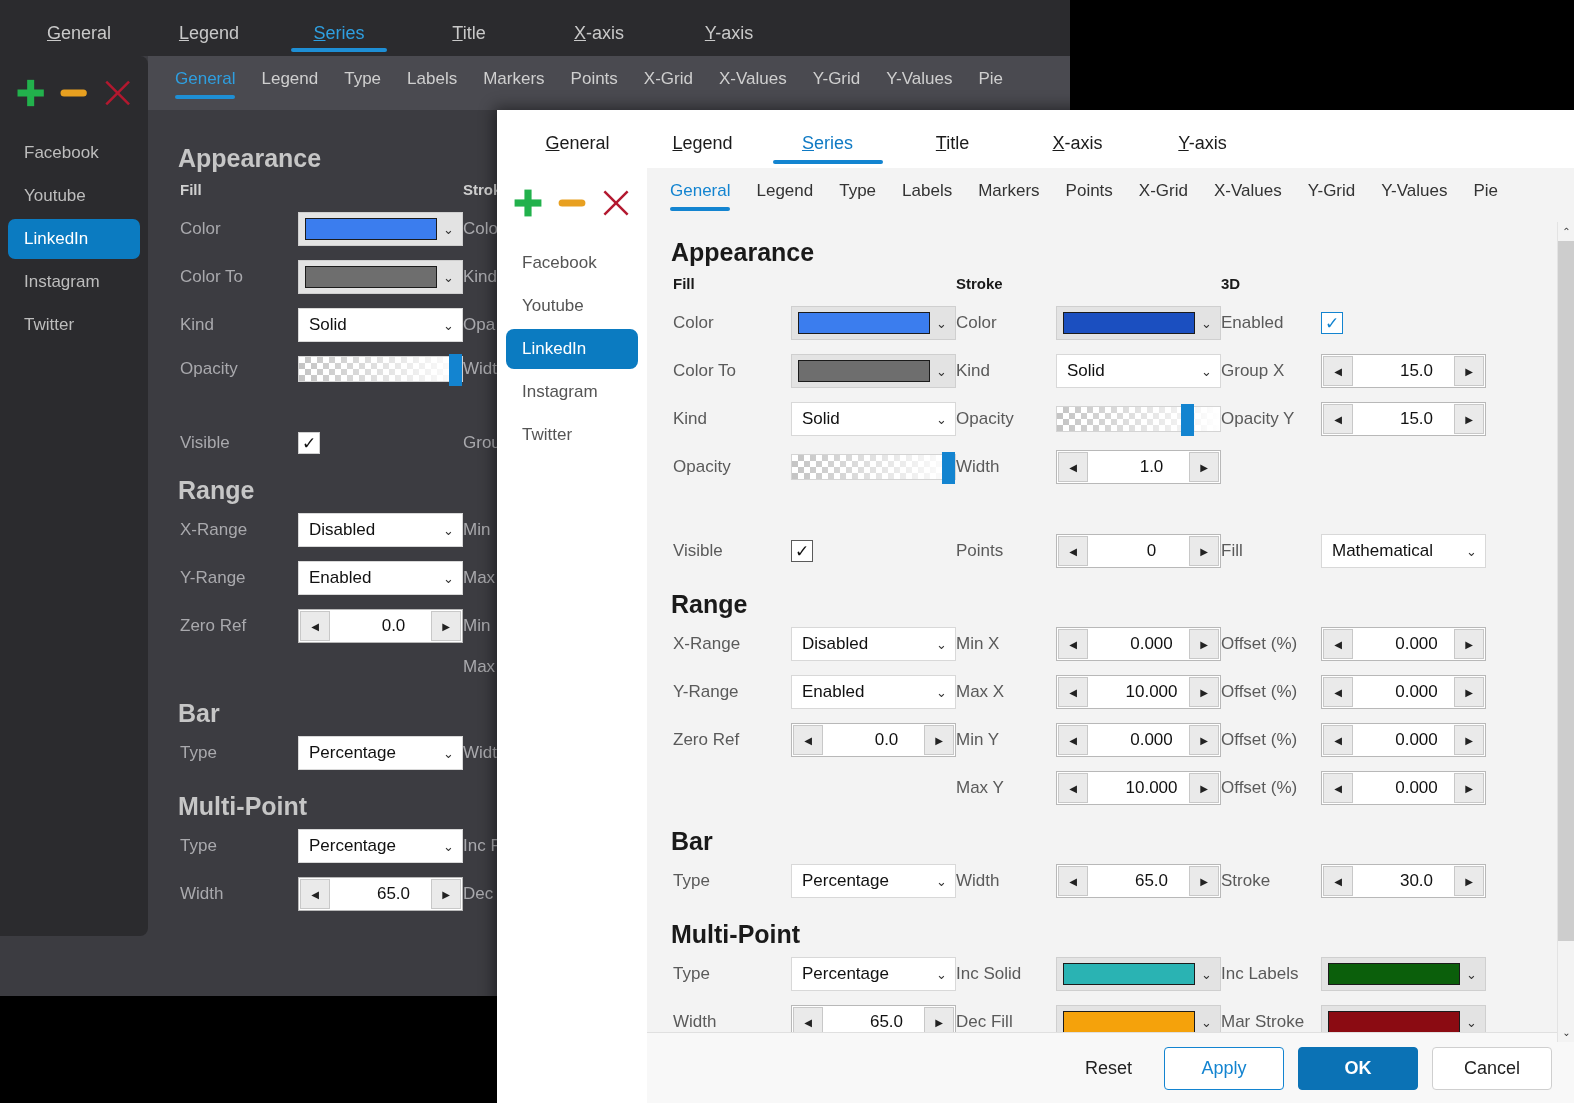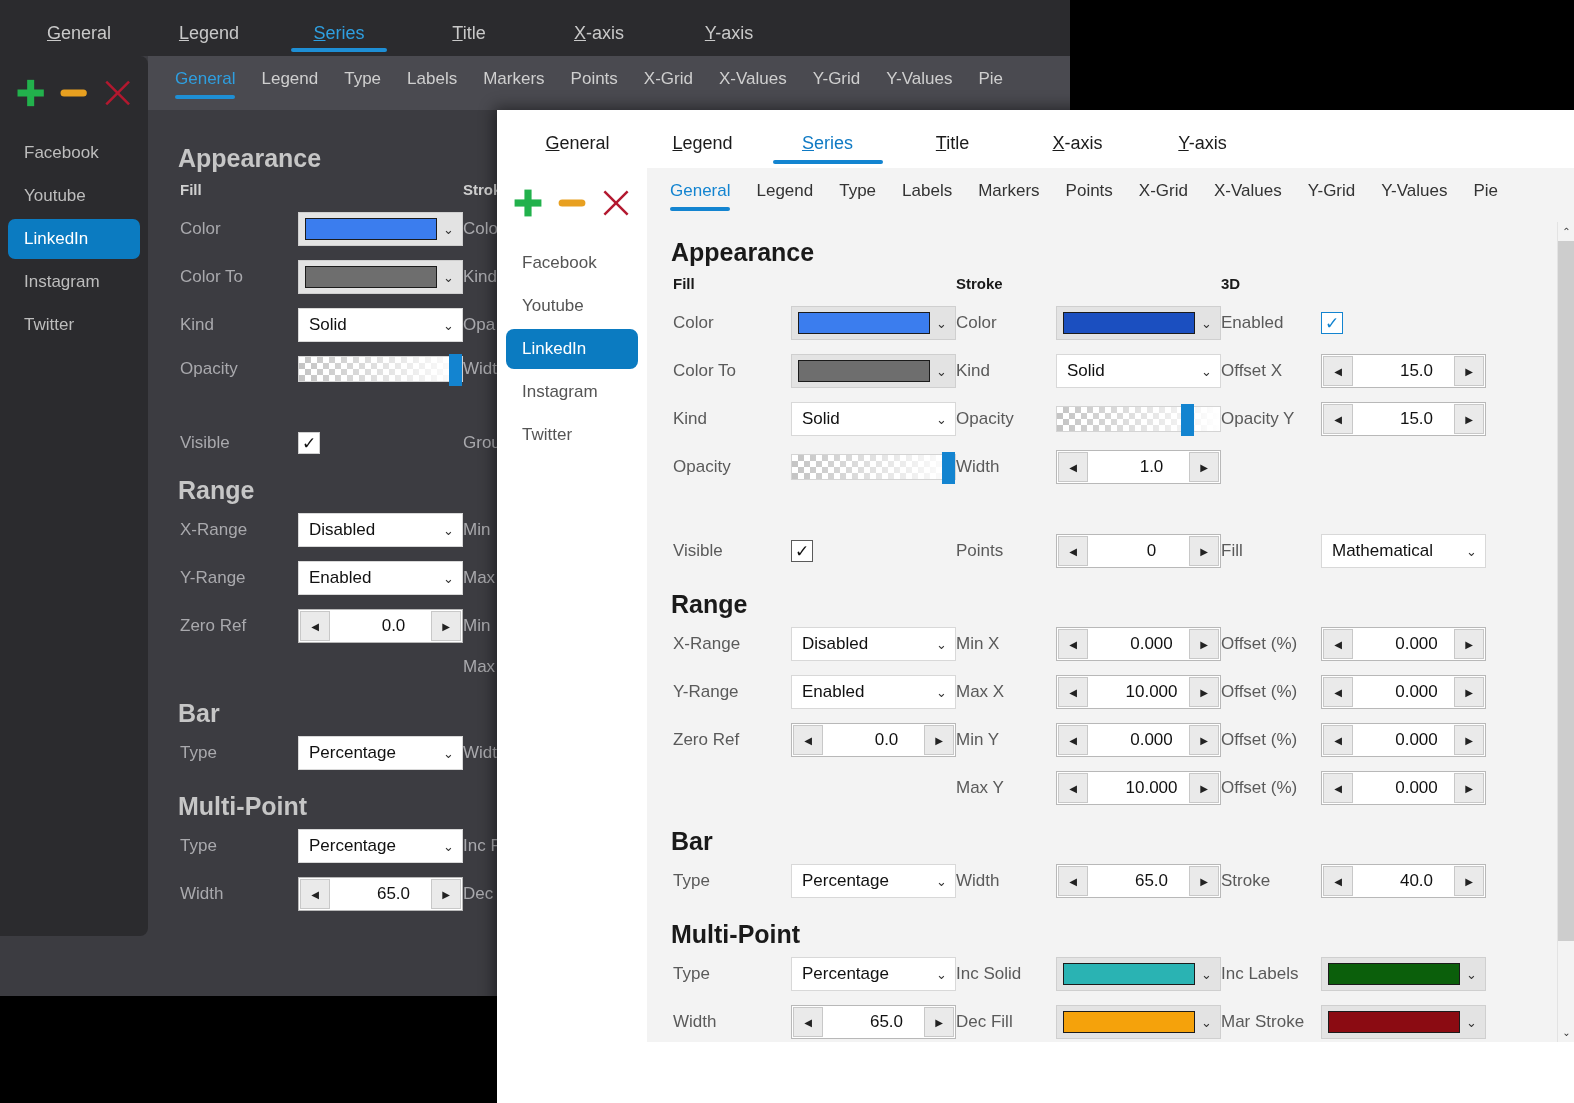--- a/index.html
+++ b/index.html
@@ -488,21 +488,21 @@
         <div class="lbl">Color To</div>
         <div class="colorbox">
           <span class="swatch" style="background:#6e6e6e"></span>
           <span class="chev">⌄</span>
         </div>
         <div class="lbl">Kind</div>
         <div class="select">
           <span>Solid</span>
           <span class="chev">⌄</span>
         </div>
-        <div class="lbl">Offset X</div>
+        <div class="lbl">Group X</div>
         <div class="spin">
           <span class="sbtn">◀</span>
           <span class="sval">15.0</span>
           <span class="sbtn">▶</span>
         </div>
 
         <div class="lbl">Kind</div>
         <div class="select">
           <span>Solid</span>
           <span class="chev">⌄</span>
@@ -637,21 +637,21 @@
         </div>
         <div class="lbl">Width</div>
         <div class="spin">
           <span class="sbtn">◀</span>
           <span class="sval">65.0</span>
           <span class="sbtn">▶</span>
         </div>
         <div class="lbl">Stroke</div>
         <div class="spin">
           <span class="sbtn">◀</span>
-          <span class="sval">40.0</span>
+          <span class="sval">30.0</span>
           <span class="sbtn">▶</span>
         </div>
       </div>
 
       <div class="section-title" style="margin-top:22px">Multi-Point</div>
       <div class="grid" style="grid-template-columns:118px 165px 100px 165px 100px 165px; row-gap:14px; margin-left:14px;">
         <div class="lbl">Type</div>
         <div class="select">
           <span>Percentage</span>
           <span class="chev">⌄</span>
@@ -685,14 +685,20 @@
         </div>
       </div>
     </div>
 
     <div class="vscroll">
       <div class="arrow up">⌃</div>
       <div class="thumb"></div>
       <div class="arrow down">⌄</div>
     </div>
 
+    <div class="light-footer">
+      <button class="lnk-btn">Reset</button>
+      <div class="btn outline">Apply</div>
+      <div class="btn primary">OK</div>
+      <div class="btn">Cancel</div>
+    </div>
   </div>
 </div>
 
 </body></html>

